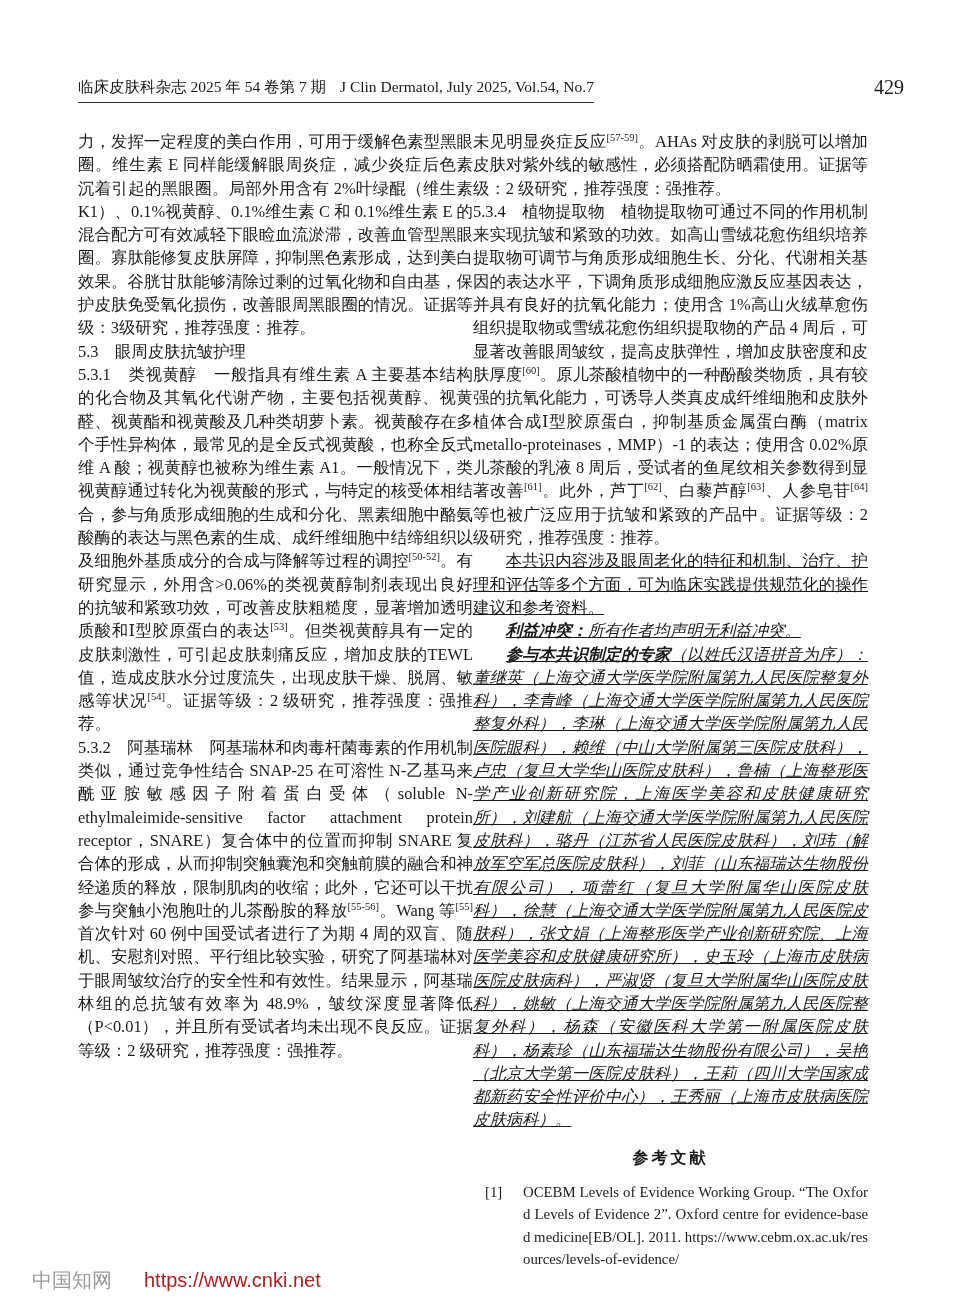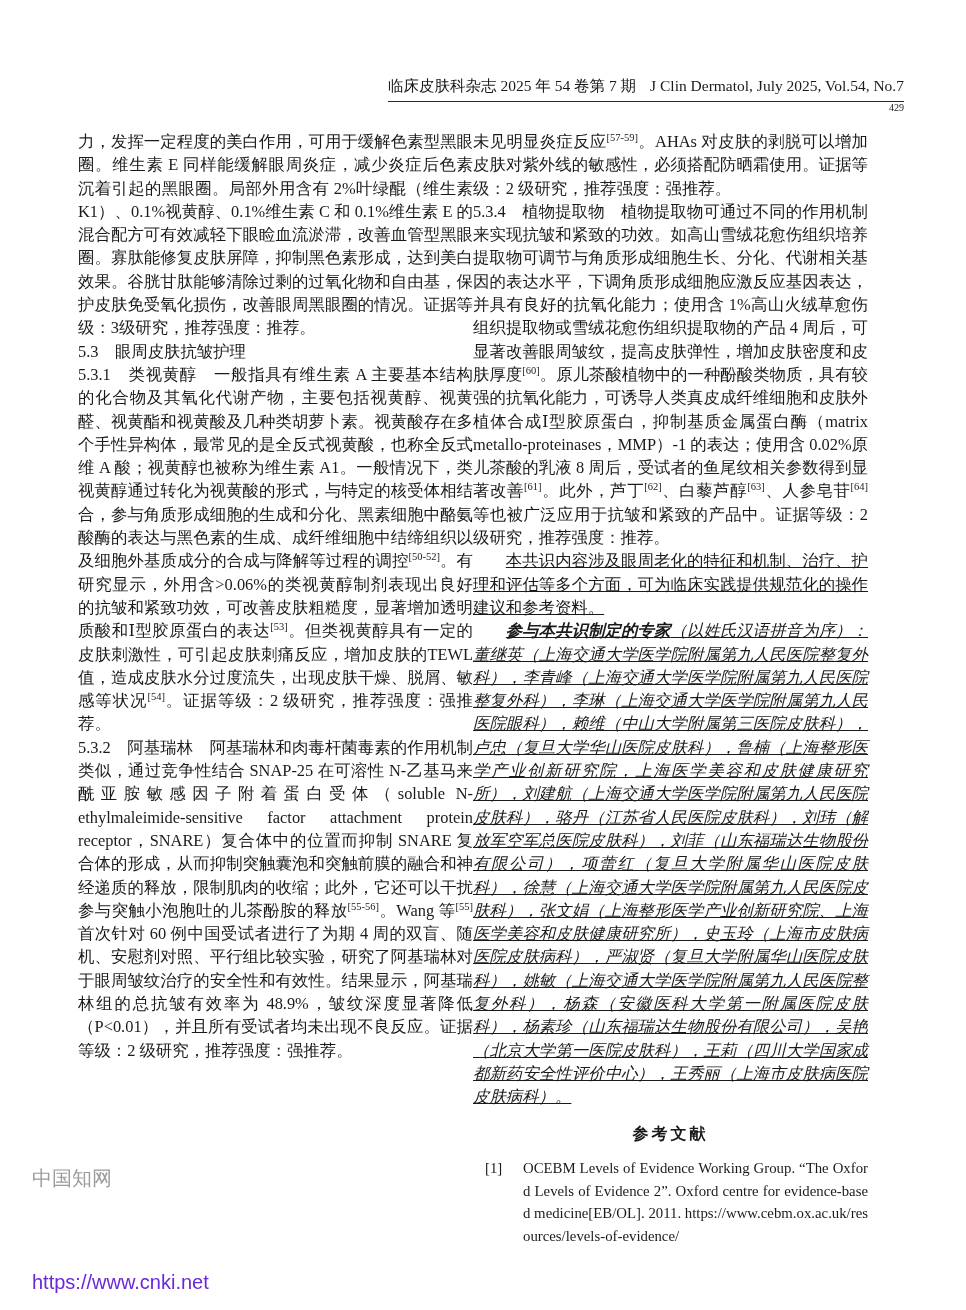--- a/index.html
+++ b/index.html
@@ -4,27 +4,26 @@
 <style>
   html,body{margin:0;padding:0;background:#ffffff;}
   .page{
     position:relative;width:966px;height:1310px;background:#ffffff;
     font-family:"Liberation Serif","DejaVu Serif",serif;color:#1a1a1a;overflow:hidden;
   }
   .header{
     position:absolute;top:76px;left:78px;width:826px;
     display:flex;justify-content:space-between;align-items:flex-end;
     font-size:15.5px;
-    flex-direction:column;
   }
   .header-title{
     border-bottom:1.6px solid #2a2a2a;padding-bottom:4px;white-space:nowrap;
   }
   .header-title .en{margin-left:14px;}
-  .page-number{font-size:10px;padding-bottom:4px;}
+  .page-number{font-size:20px;padding-bottom:4px;}
   .columns{
     position:absolute;top:130px;left:78px;width:816px;
     display:flex;
   }
   .col{width:395px;}
   .para{
     margin:0;font-size:16.4px;line-height:23.3px;text-align:justify;
     text-justify:inter-ideograph;word-break:break-word;
   }
   .para.indent{text-indent:2em;text-decoration:underline;}
@@ -36,23 +35,23 @@
     letter-spacing:3px;margin:16px 0 12px 0;
   }
   .ref-item{
     display:flex;font-size:14.8px;line-height:22.5px;padding-left:12px;
   }
   .ref-num{flex:none;width:38px;}
   .ref-text{flex:1;text-align:justify;word-break:break-all;}
   .watermark{
     position:absolute;left:32px;bottom:16px;
     font-family:"Liberation Sans","DejaVu Sans",sans-serif;
-    font-size:20px;color:#9b9b9b;display:flex;gap:47px;align-items:baseline;flex-direction:column;
+    font-size:20px;color:#9b9b9b;display:flex;gap:32px;align-items:baseline;
   }
-  .watermark .url{color:#6d28d9;margin-top:32px;}
+  .watermark .url{color:#b91c1c;margin-top:32px;}
 </style>
 </head>
 <body>
 
 <div class="page">
 
   <div class="header">
     <div class="header-title">
       <span class="cn">临床皮肤科杂志 2025 年 54 卷第 7 期</span><span class="en">J Clin Dermatol, July 2025, Vol.54, No.7</span>
     </div>
@@ -64,20 +63,21 @@
         <p class="para"><span>力，发挥一定程度的美白作用，可用于缓解色素型黑眼圈。维生素 E 同样能缓解眼周炎症，减少炎症后色素沉着引起的黑眼圈。局部外用含有 2%叶绿醌（维生素K1）、0.1%视黄醇、0.1%维生素 C 和 0.1%维生素 E 的混合配方可有效减轻下眼睑血流淤滞，改善血管型黑眼圈。寡肽能修复皮肤屏障，抑制黑色素形成，达到美白效果。谷胱甘肽能够清除过剩的过氧化物和自由基，保护皮肤免受氧化损伤，改善眼周黑眼圈的情况。证据等级：3级研究，推荐强度：推荐。</span></p>
         <p class="para"><span>5.3　眼周皮肤抗皱护理</span></p>
         <p class="para"><span>5.3.1　类视黄醇　一般指具有维生素 A 主要基本结构的化合物及其氧化代谢产物，主要包括视黄醇、视黄醛、视黄酯和视黄酸及几种类胡萝卜素。视黄酸存在多个手性异构体，最常见的是全反式视黄酸，也称全反式维 A 酸；视黄醇也被称为维生素 A1。一般情况下，类视黄醇通过转化为视黄酸的形式，与特定的核受体相结合，参与角质形成细胞的生成和分化、黑素细胞中酪氨酸酶的表达与黑色素的生成、成纤维细胞中结缔组织以及细胞外基质成分的合成与降解等过程的调控</span><sup>[50-52]</sup><span>。有研究显示，外用含&gt;0.06%的类视黄醇制剂表现出良好的抗皱和紧致功效，可改善皮肤粗糙度，显著增加透明质酸和Ⅰ型胶原蛋白的表达</span><sup>[53]</sup><span>。但类视黄醇具有一定的皮肤刺激性，可引起皮肤刺痛反应，增加皮肤的TEWL值，造成皮肤水分过度流失，出现皮肤干燥、脱屑、敏感等状况</span><sup>[54]</sup><span>。证据等级：2 级研究，推荐强度：强推荐。</span></p>
         <p class="para"><span>5.3.2　阿基瑞林　阿基瑞林和肉毒杆菌毒素的作用机制类似，通过竞争性结合 SNAP-25 在可溶性 N-乙基马来酰亚胺敏感因子附着蛋白受体（soluble N-ethylmaleimide-sensitive factor attachment protein receptor，SNARE）复合体中的位置而抑制 SNARE 复合体的形成，从而抑制突触囊泡和突触前膜的融合和神经递质的释放，限制肌肉的收缩；此外，它还可以干扰参与突触小泡胞吐的儿茶酚胺的释放</span><sup>[55-56]</sup><span>。Wang 等</span><sup>[55]</sup><span>首次针对 60 例中国受试者进行了为期 4 周的双盲、随机、安慰剂对照、平行组比较实验，研究了阿基瑞林对于眼周皱纹治疗的安全性和有效性。结果显示，阿基瑞林组的总抗皱有效率为 48.9%，皱纹深度显著降低（P&lt;0.01），并且所有受试者均未出现不良反应。证据等级：2 级研究，推荐强度：强推荐。</span></p>
       </div>
     <div class="col">
       <div>
           <p class="para"><span>未见明显炎症反应</span><sup>[57-59]</sup><span>。AHAs 对皮肤的剥脱可以增加皮肤对紫外线的敏感性，必须搭配防晒霜使用。证据等级：2 级研究，推荐强度：强推荐。</span></p>
           <p class="para"><span>5.3.4　植物提取物　植物提取物可通过不同的作用机制来实现抗皱和紧致的功效。如高山雪绒花愈伤组织培养提取物可调节与角质形成细胞生长、分化、代谢相关基因的表达水平，下调角质形成细胞应激反应基因表达，并具有良好的抗氧化能力；使用含 1%高山火绒草愈伤组织提取物或雪绒花愈伤组织提取物的产品 4 周后，可显著改善眼周皱纹，提高皮肤弹性，增加皮肤密度和皮肤厚度</span><sup>[60]</sup><span>。原儿茶酸植物中的一种酚酸类物质，具有较强的抗氧化能力，可诱导人类真皮成纤维细胞和皮肤外植体合成Ⅰ型胶原蛋白，抑制基质金属蛋白酶（matrix metallo-proteinases，MMP）-1 的表达；使用含 0.02%原儿茶酸的乳液 8 周后，受试者的鱼尾纹相关参数得到显著改善</span><sup>[61]</sup><span>。此外，芦丁</span><sup>[62]</sup><span>、白藜芦醇</span><sup>[63]</sup><span>、人参皂苷</span><sup>[64]</sup><span>等也被广泛应用于抗皱和紧致的产品中。证据等级：2 级研究，推荐强度：推荐。</span></p>
           <p class="para indent"><span>本共识内容涉及眼周老化的特征和机制、治疗、护理和评估等多个方面，可为临床实践提供规范化的操作建议和参考资料。</span></p>
+          <p class="para indent kaiti"><span class="lead-bold">利益冲突：</span><span>所有作者均声明无利益冲突。</span></p>
           <p class="para indent kaiti"><span class="lead-bold">参与本共识制定的专家</span><span>（以姓氏汉语拼音为序）：董继英（上海交通大学医学院附属第九人民医院整复外科），李青峰（上海交通大学医学院附属第九人民医院整复外科），李琳（上海交通大学医学院附属第九人民医院眼科），赖维（中山大学附属第三医院皮肤科），卢忠（复旦大学华山医院皮肤科），鲁楠（上海整形医学产业创新研究院，上海医学美容和皮肤健康研究所），刘建航（上海交通大学医学院附属第九人民医院皮肤科），骆丹（江苏省人民医院皮肤科），刘玮（解放军空军总医院皮肤科），刘菲（山东福瑞达生物股份有限公司），项蕾红（复旦大学附属华山医院皮肤科），徐慧（上海交通大学医学院附属第九人民医院皮肤科），张文娟（上海整形医学产业创新研究院、上海医学美容和皮肤健康研究所），史玉玲（上海市皮肤病医院皮肤病科），严淑贤（复旦大学附属华山医院皮肤科），姚敏（上海交通大学医学院附属第九人民医院整复外科），杨森（安徽医科大学第一附属医院皮肤科），杨素珍（山东福瑞达生物股份有限公司），吴艳（北京大学第一医院皮肤科），王莉（四川大学国家成都新药安全性评价中心），王秀丽（上海市皮肤病医院皮肤病科）。</span></p>
         </div>
       <div class="ref-heading">参考文献</div>
       <div>
           <div class="ref-item">
             <span class="ref-num">[1]</span>
             <span class="ref-text">OCEBM Levels of Evidence Working Group. “The Oxford Levels of Evidence 2”. Oxford centre for evidence-based medicine[EB/OL]. 2011. https://www.cebm.ox.ac.uk/resources/levels-of-evidence/</span>
           </div>
         </div>
     </div>

